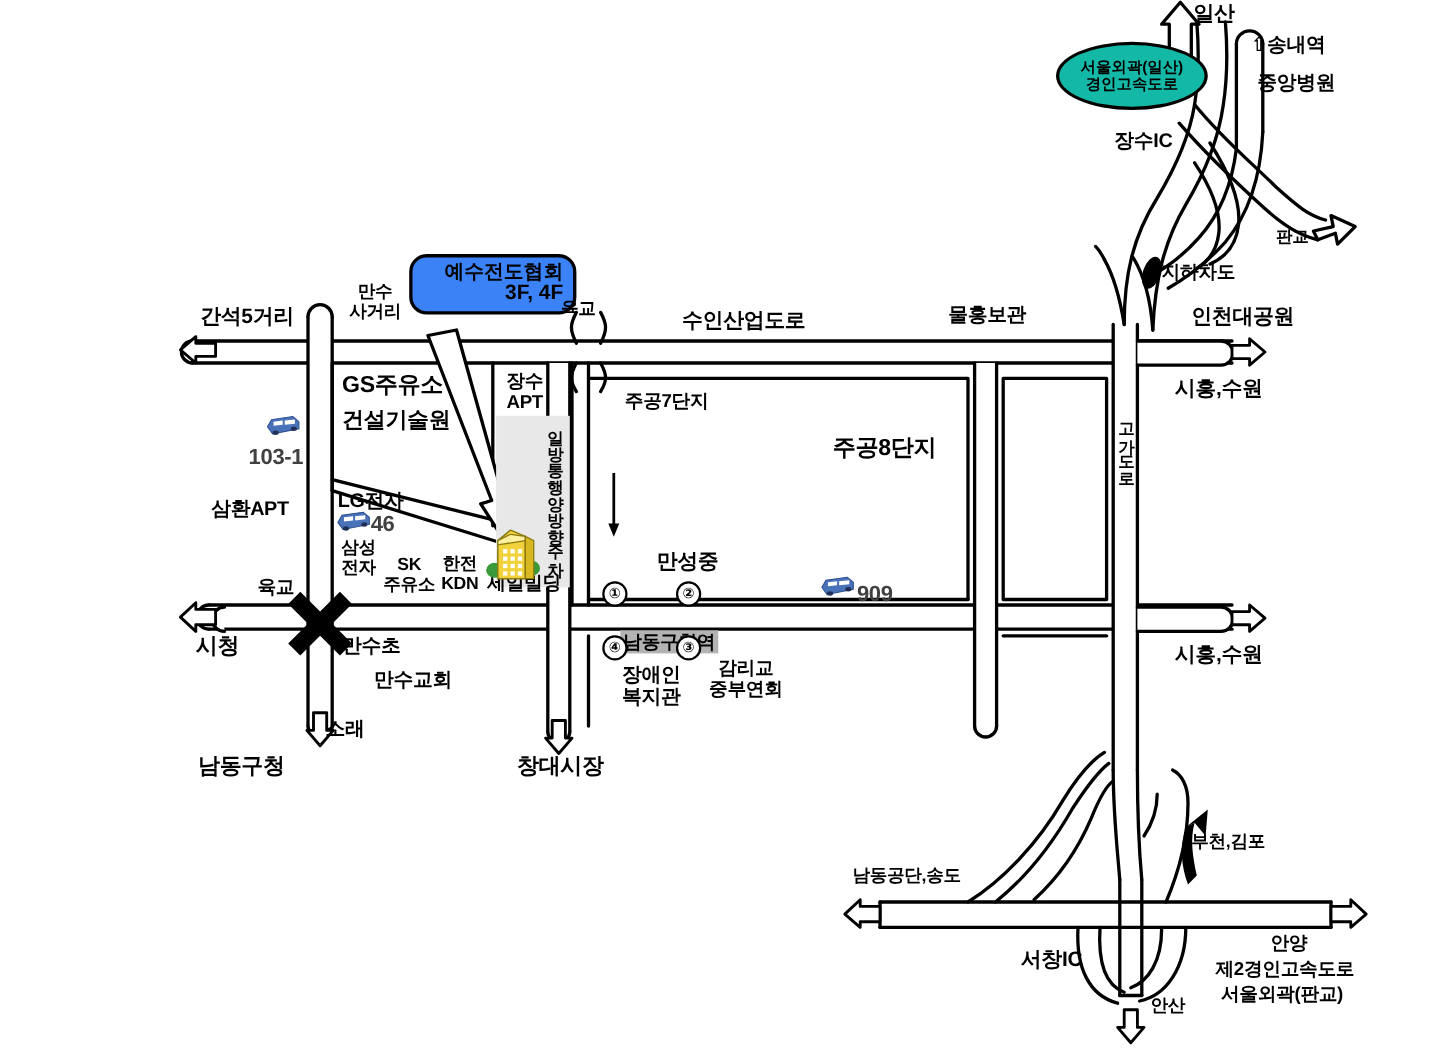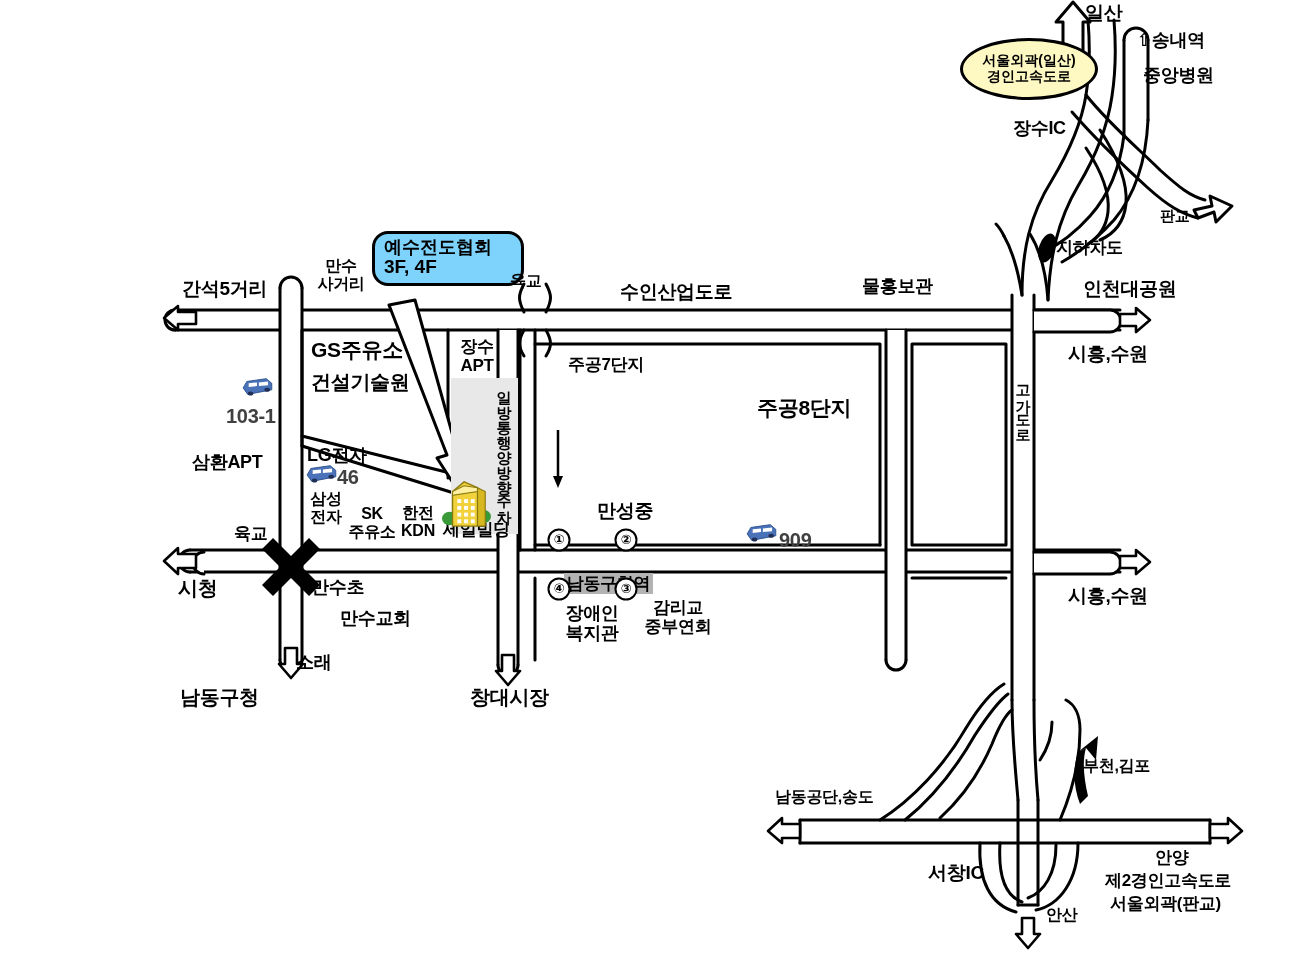--- a/index.html
+++ b/index.html
@@ -19,26 +19,26 @@
   .lbl.ctr{transform:translateX(-50%);text-align:center;}
   .red{color:#404040;}
   .hl{background:#b3b3b3;padding:1px 3px;}
   .vert{
     writing-mode:vertical-rl;text-orientation:upright;
     background:#e8e8e8;letter-spacing:0px;line-height:1.0;
   }
   .shadegrey{position:absolute;background:#e8e8e8;}
   .callout{
     position:absolute;border:3px solid #000;border-radius:16px;
-    background:#7dd3fc;text-align:left;font-weight:bold;line-height:1.08;
+    background:#3b82f6;text-align:right;font-weight:bold;line-height:1.08;
     padding:4px 9px 5px 9px;
   }
   .oval{
     position:absolute;border:3px solid #000;border-radius:50%;
-    background:#fef9c3;text-align:center;font-weight:bold;line-height:1.12;
+    background:#14b8a6;text-align:center;font-weight:bold;line-height:1.12;
     display:flex;align-items:center;justify-content:center;
   }
   .circnum{
     position:absolute;width:19px;height:19px;border:2px solid #000;
     border-radius:50%;font-size:13px;font-weight:bold;text-align:center;
     line-height:17px;background:#fff;transform:translate(-50%,-50%);
   }
   .busicon{position:absolute;width:38px;height:24px;}
   .bldg{position:absolute;width:50px;height:52px;}
 </style>

